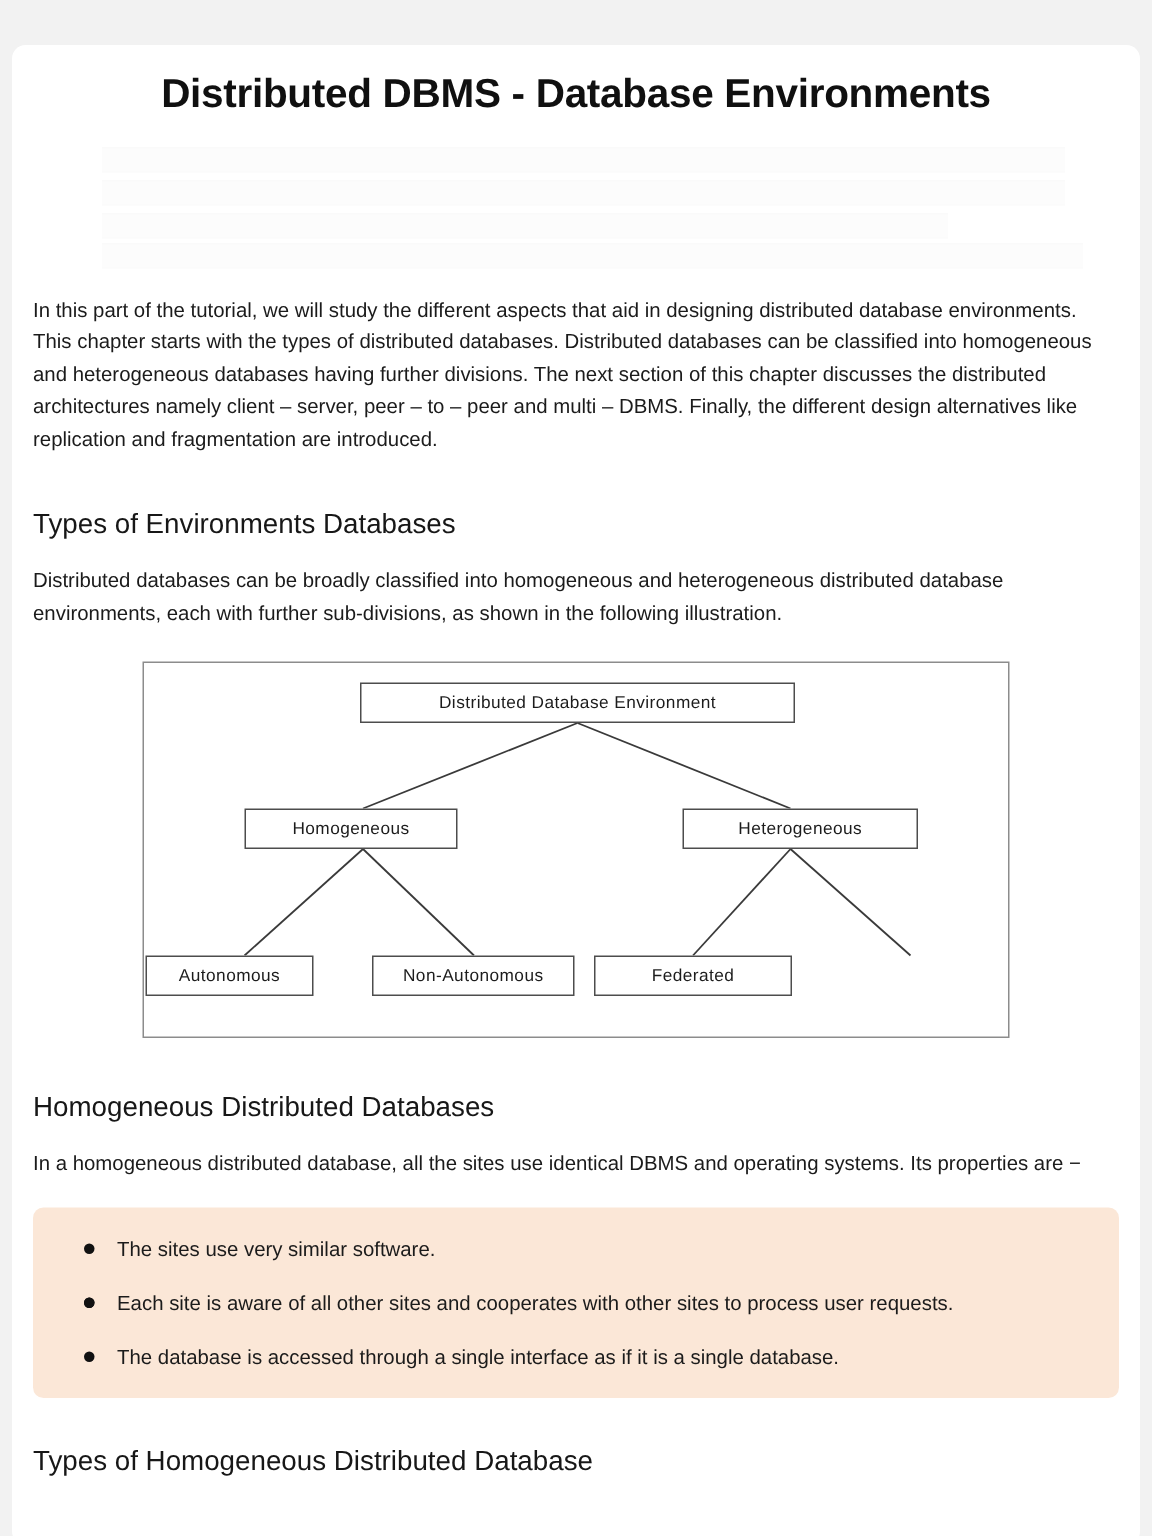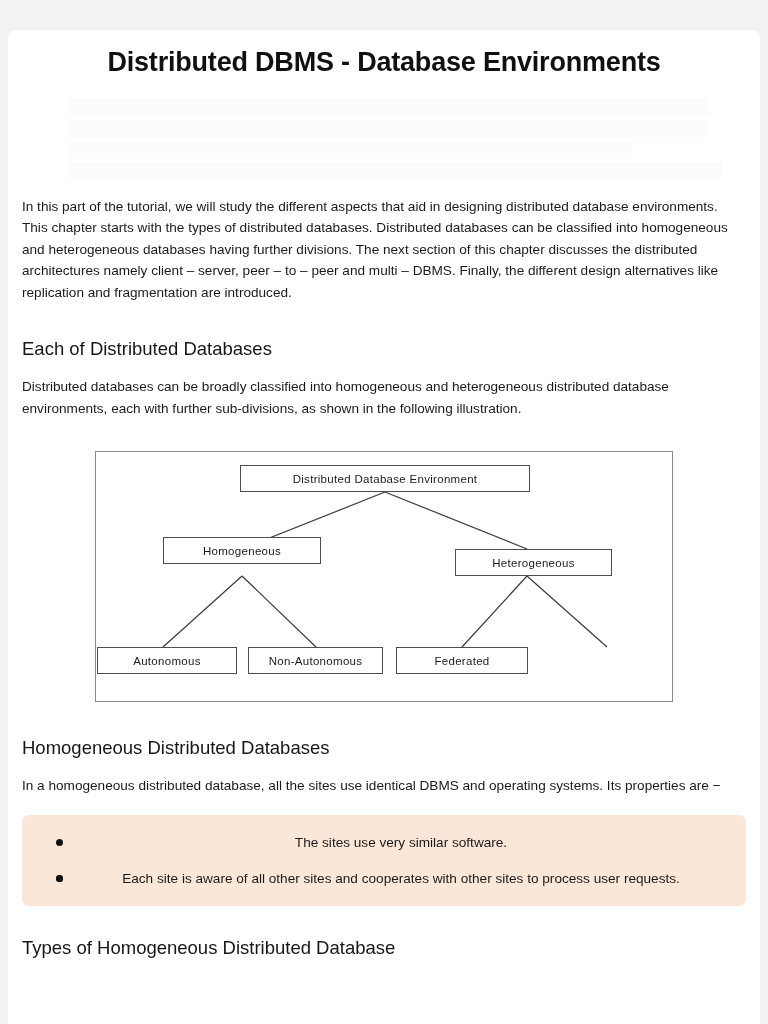--- a/index.html
+++ b/index.html
@@ -72,21 +72,21 @@
     font-size: 18.5px;
     font-weight: normal;
     color: #171717;
     margin-top: 34px;
     margin-bottom: 4px;
     line-height: 1.35;
   }
 
   
   .diagram-wrap {
-    margin-top: 32px;
+    margin-top: 22px;
     display: flex;
     justify-content: center;
   }
   .diagram {
     position: relative;
     width: 578px;
     height: 251px;
     border: 1.5px solid #8c8c8c;
     background: #ffffff;
   }
@@ -98,43 +98,42 @@
     display: flex;
     align-items: center;
     justify-content: center;
     font-size: 11.5px;
     color: #1c1c1c;
     letter-spacing: 0.3px;
     height: 27px;
     white-space: nowrap;
   }
   .node.root   { left: 144px; top: 13px;  width: 290px; }
-  .node.l1a    { left: 67px;  top: 85px;  width: 158px; text-align: right; }
+  .node.l1a    { left: 67px;  top: 97px;  width: 142px; text-align: right; }
   .node.l1b    { left: 359px; top: 97px;  width: 157px; }
-  .node.l2a    { left: 1px;   top: 195px; width: 140px; }
+  .node.l2a    { left: 1px;   top: 195px; width: 112px; }
   .node.l2b    { left: 152px; top: 195px; width: 135px; }
   .node.l2c    { left: 300px; top: 195px; width: 132px; }
   .node.l2d    { left: 444px; top: 195px; width: 133px; }
 
   
   .note-box {
     margin-top: 18px;
     background: #fbe7d7;
     border-radius: 7px;
     padding: 17px 22px 17px 20px;
   }
   .note-box ul { list-style: none; }
   .note-box li {
     position: relative;
     padding-left: 36px;
     font-size: 13.6px;
     line-height: 21px;
     color: #1b1b1b;
     margin-bottom: 15px;
-    text-align: center;
   }
   .note-box li:last-child { margin-bottom: 0; }
   .note-box li .bullet {
     position: absolute;
     left: 14px;
     top: 7px;
     width: 7px;
     height: 7px;
     border-radius: 50%;
     background: #111111;
@@ -153,21 +152,21 @@
     <div class="ghost-line g1"></div>
     <div class="ghost-line g2"></div>
     <div class="ghost-line g3"></div>
     <div class="ghost-line g4"></div>
   </div>
 
   <div class="content">
 
     <p class="body-text">In this part of the tutorial, we will study the different aspects that aid in designing distributed database environments. This chapter starts with the types of distributed databases. Distributed databases can be classified into homogeneous and heterogeneous databases having further divisions. The next section of this chapter discusses the distributed architectures namely client – server, peer – to – peer and multi – DBMS. Finally, the different design alternatives like replication and fragmentation are introduced.</p>
 
-    <h2 class="section-heading">Each of Distributed Databases</h2>
+    <h2 class="section-heading">Types of Environments Databases</h2>
     <p class="body-text">Distributed databases can be broadly classified into homogeneous and heterogeneous distributed database environments, each with further sub-divisions, as shown in the following illustration.</p>
 
     <div class="diagram-wrap">
       <div class="diagram">
 
         <svg width="578" height="251">
 
           <line x1="289" y1="40" x2="146" y2="97" stroke="#3a3a3a" stroke-width="1.2"></line>
           <line x1="289" y1="40" x2="431" y2="97" stroke="#3a3a3a" stroke-width="1.2"></line>
 
@@ -197,19 +196,23 @@
           <span class="bullet"></span>
           <span>The sites use very similar software.</span>
         </li>
         <li>
           <span class="bullet"></span>
         </li>
         <li>
           <span class="bullet"></span>
           <span>Each site is aware of all other sites and cooperates with other sites to process user requests.</span>
         </li>
+        <li>
+          <span class="bullet"></span>
+          <span>The database is accessed through a single interface as if it is a single database.</span>
+        </li>
       </ul>
     </div>
 
     <h2 class="section-heading last-heading">Types of Homogeneous Distributed Database</h2>
 
   </div>
 </div>
 
 </body></html>

